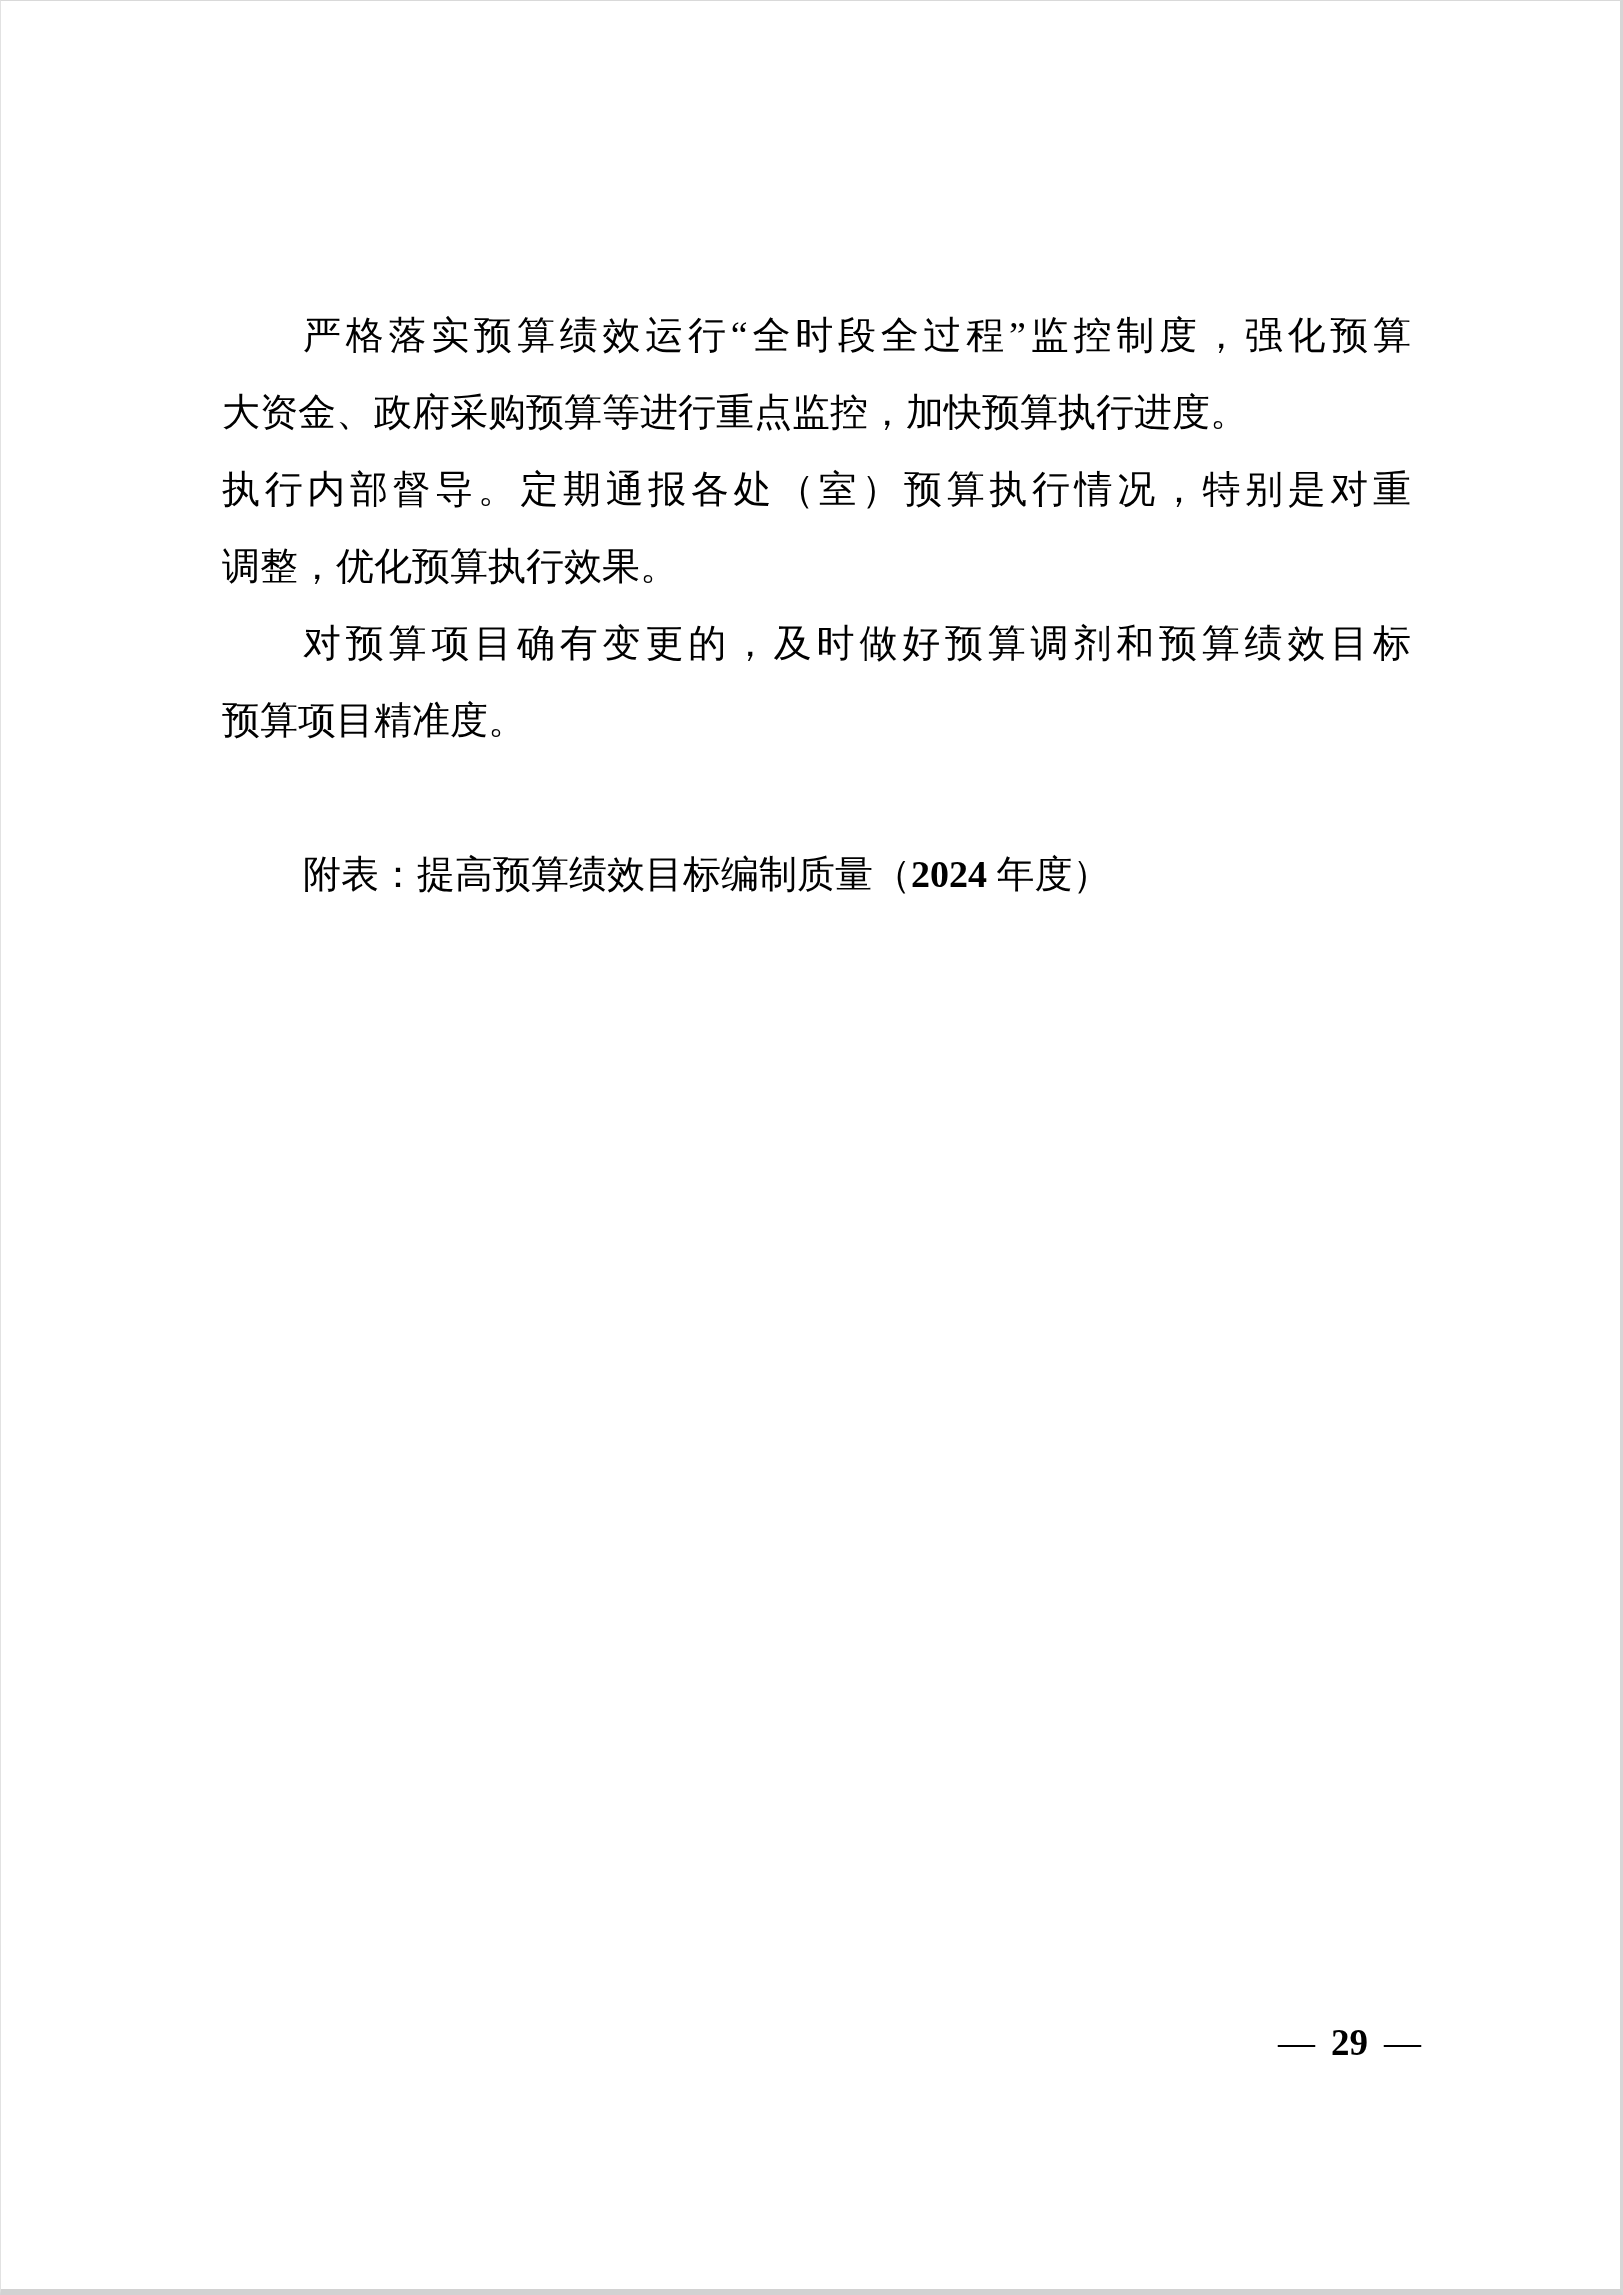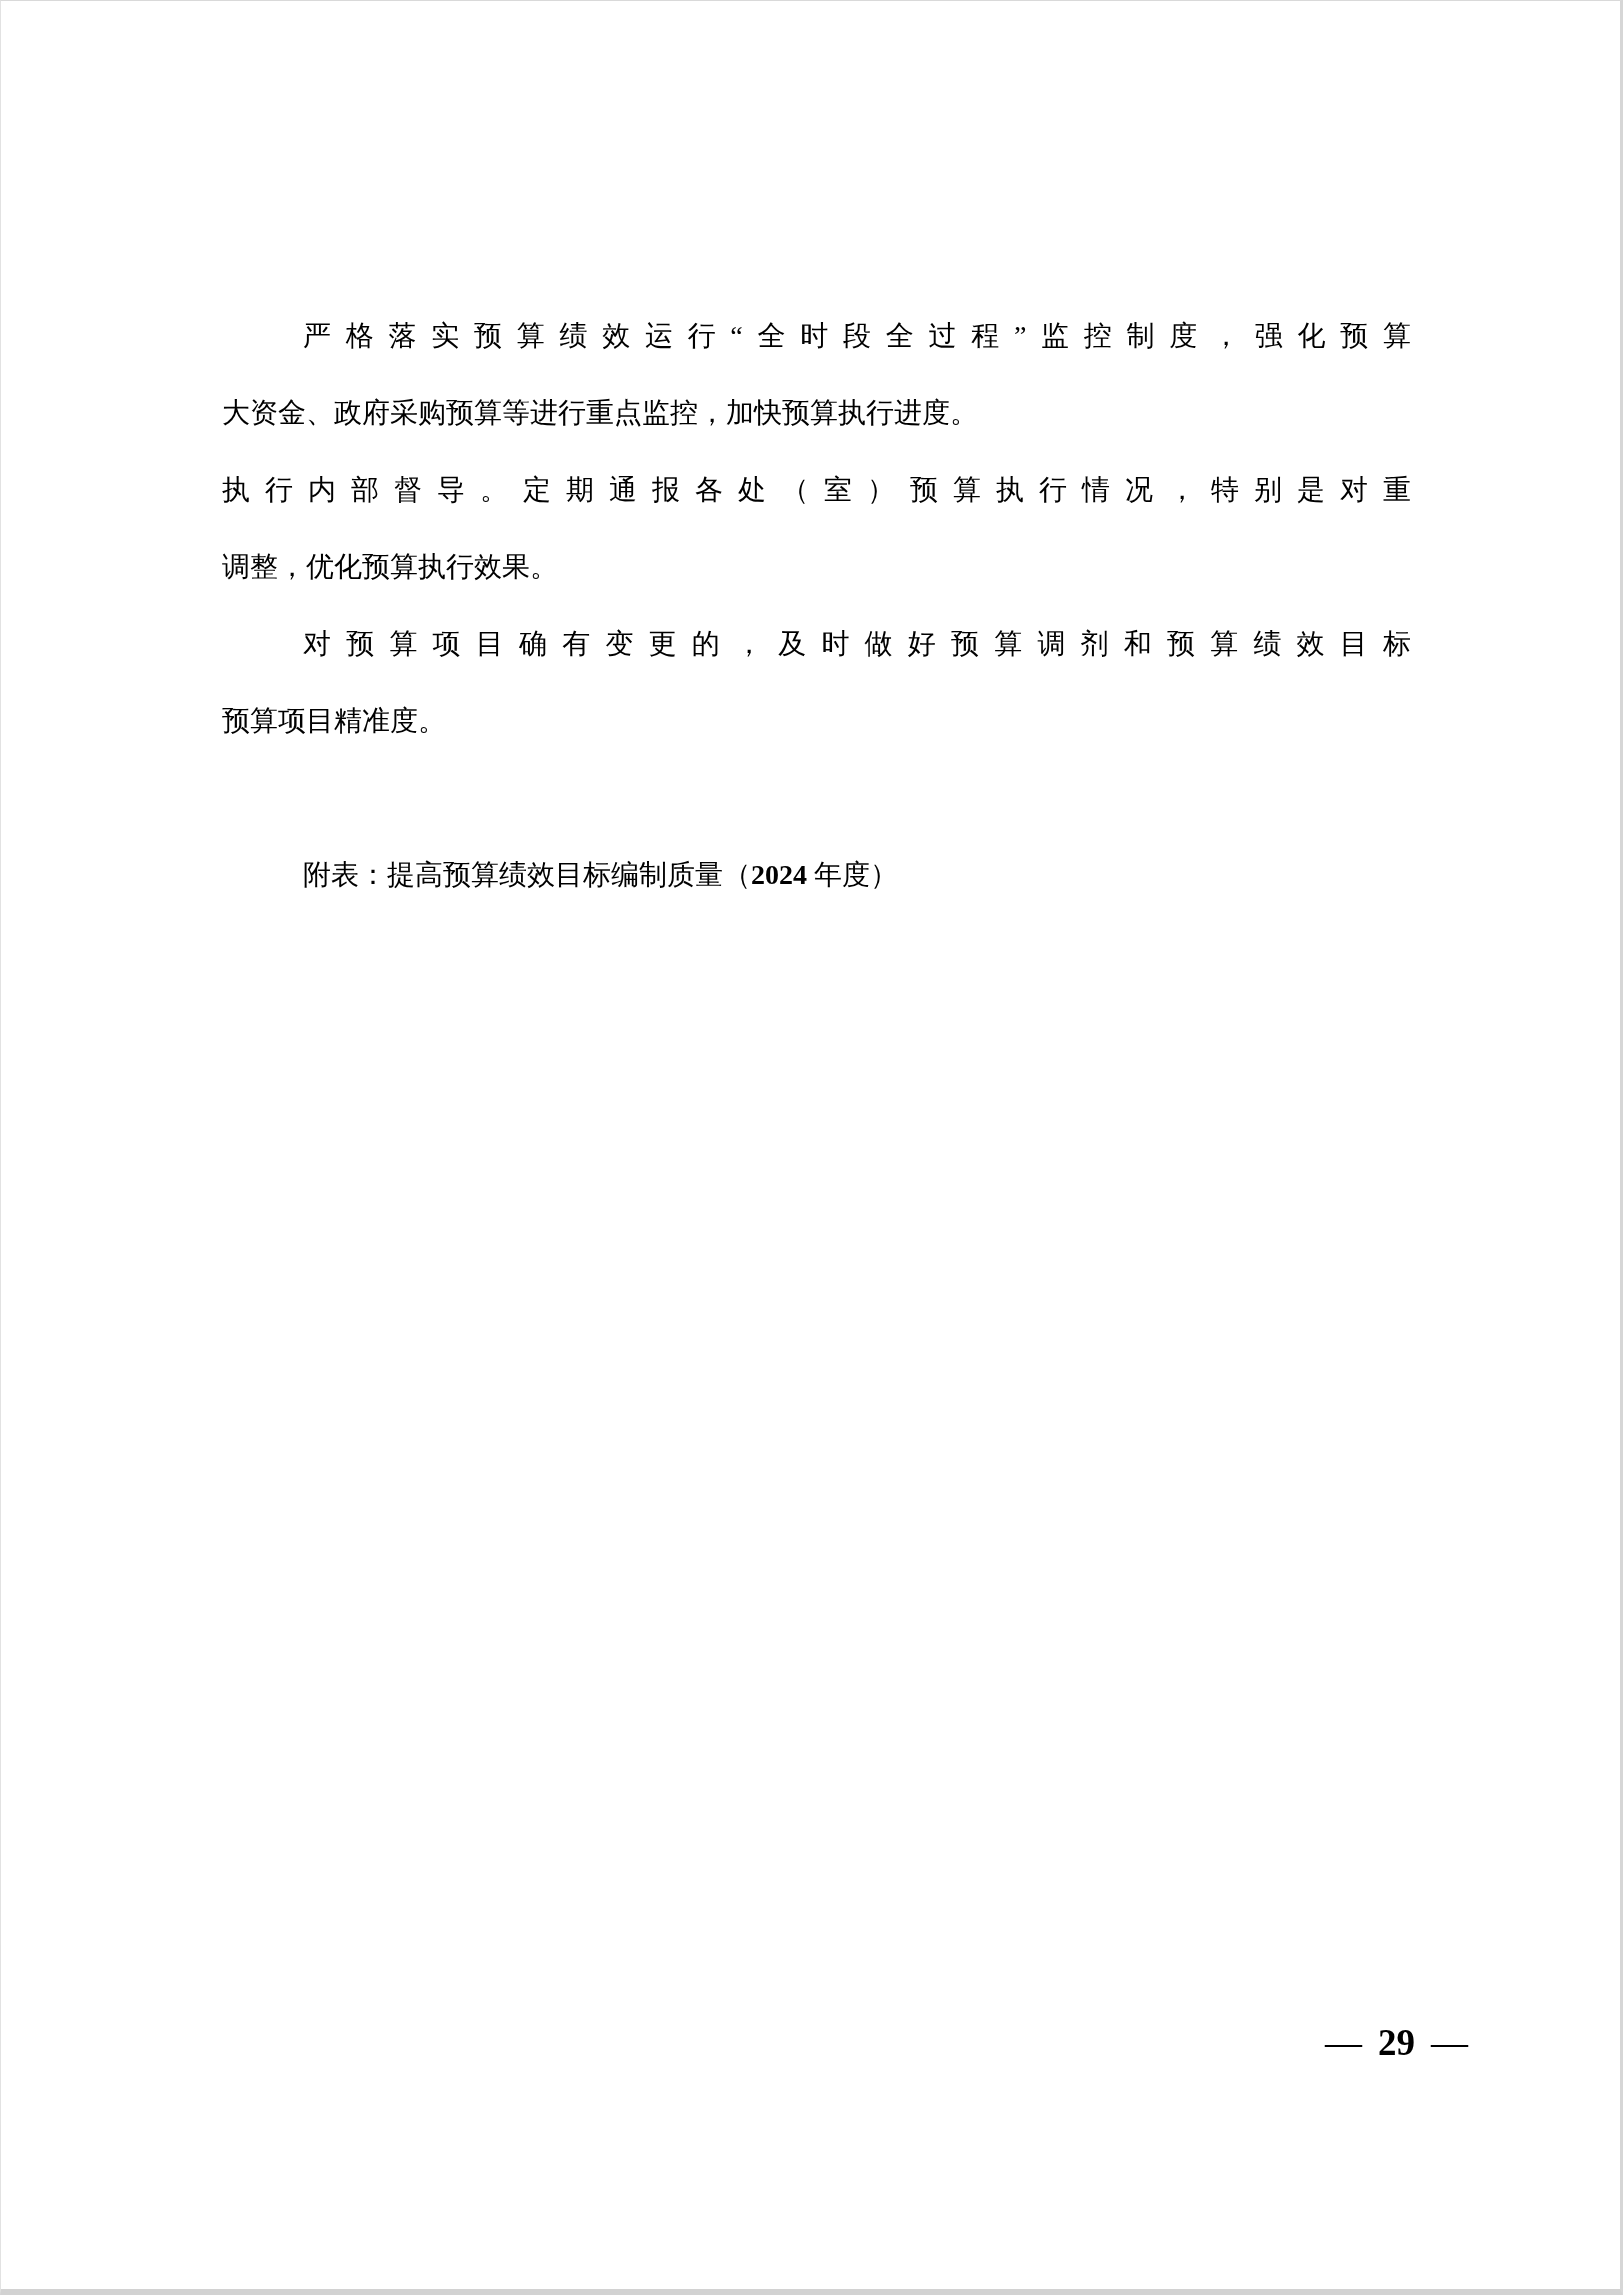--- a/index.html
+++ b/index.html
@@ -21,21 +21,21 @@
     font-family: "Liberation Serif", "DejaVu Serif", serif;
     color: #000000;
   }
   .doc-body {
     position: absolute;
     left: 221px;
     top: 296px;
     width: 1189px;
   }
   .line {
-    font-size: 28px;
+    font-size: 38px;
     line-height: 77px;
     height: 77px;
     text-align: left;
     white-space: normal;
     letter-spacing: 0;
   }
   .line.indent {
     text-indent: 81px;
   }
   .line.stretch {
@@ -45,26 +45,26 @@
   }
   .line.blank {
     height: 77px;
   }
   .bold-num {
     font-weight: 700;
   }
   .footer {
     position: absolute;
     top: 2003px;
-    left: 1324px;
+    left: 1250px;
     width: 170px;
     height: 77px;
     line-height: 77px;
     font-size: 37px;
-    text-align: left;
+    text-align: right;
     white-space: nowrap;
   }
   .footer .dash {
     font-weight: 400;
     letter-spacing: 0;
   }
   .footer .num {
     font-weight: 700;
     margin: 0 16px;
   }

